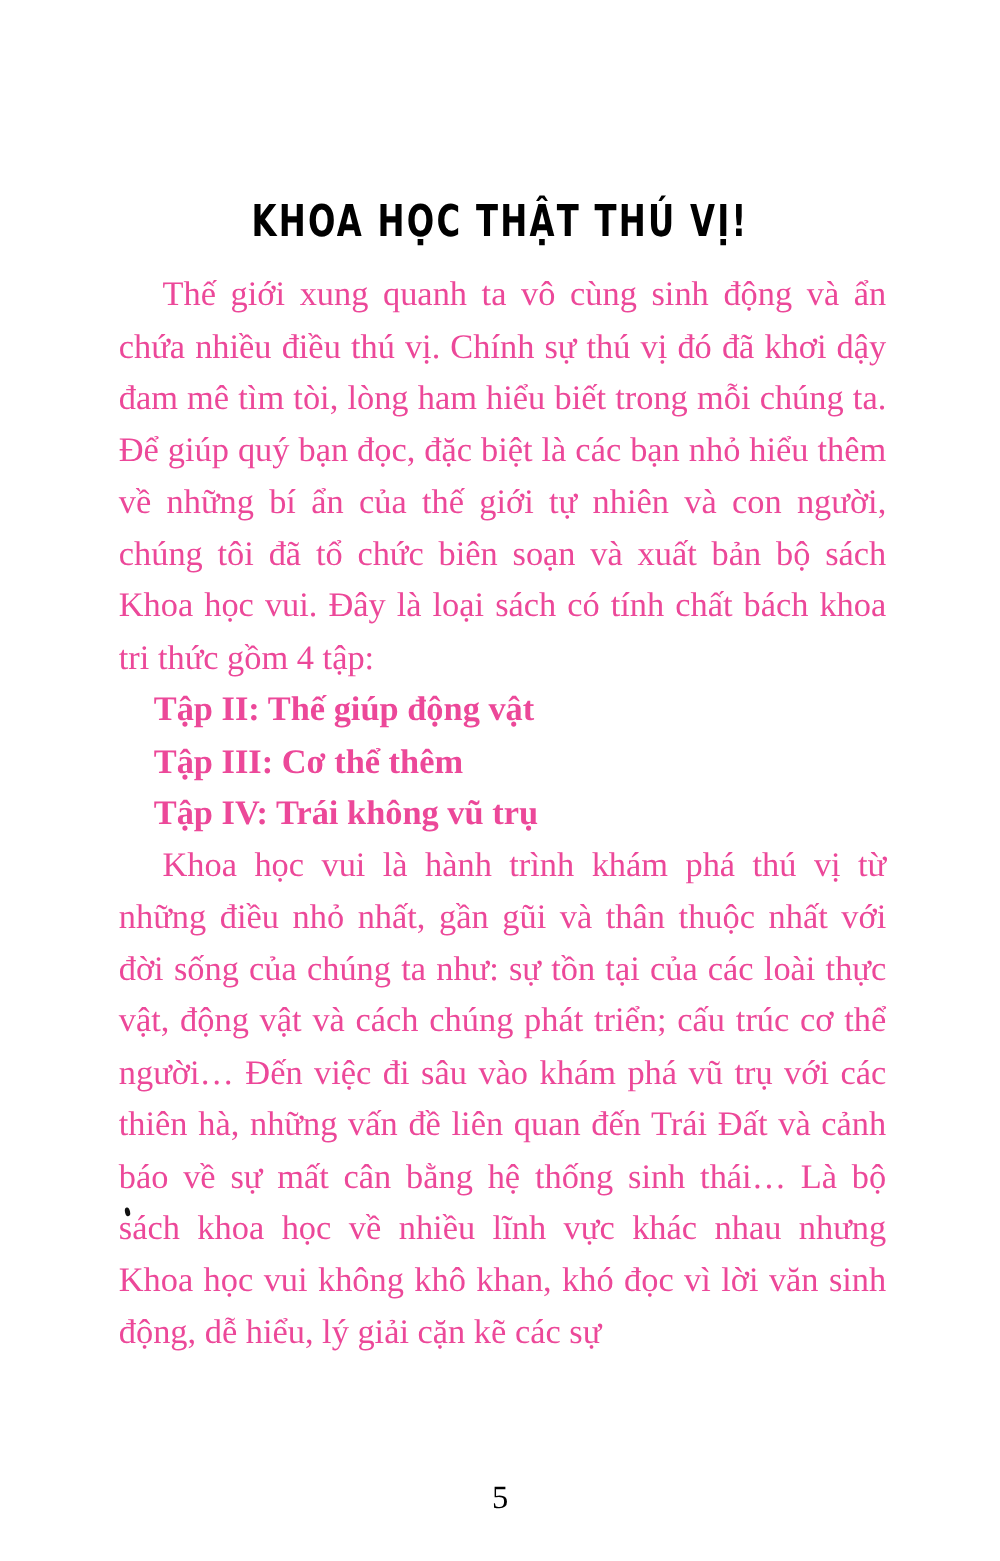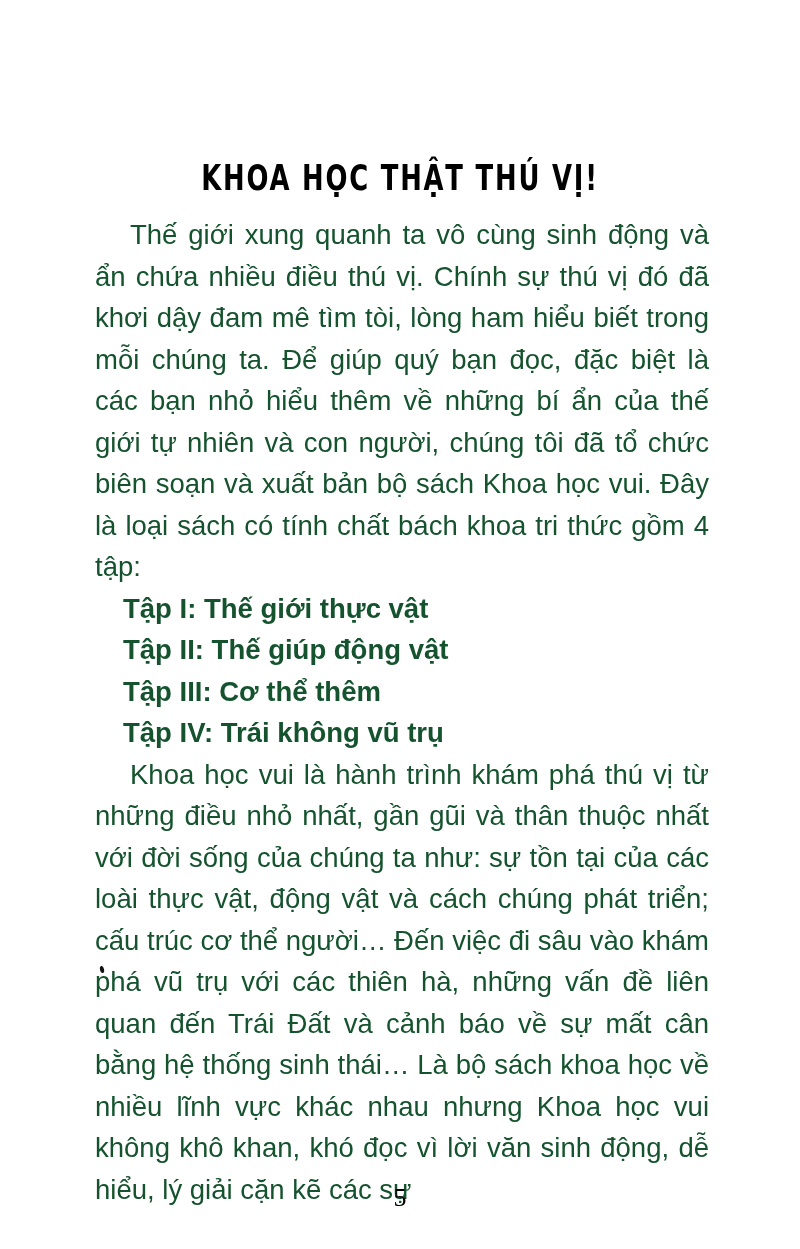--- a/index.html
+++ b/index.html
@@ -37,24 +37,24 @@
     transform-origin: 50% 50%;
     white-space: nowrap;
   }
 
   
   .text-body {
     position: absolute;
     top: 214px;
     left: 95px;
     width: 614px;
-    font-family: Liberation Sans, sans-serif;
+    font-family: Liberation Serif, serif;
     font-size: 27.5px;
     line-height: 41.5px;
-    color: #14532d;
+    color: #ec4899;
   }
 
   p.para {
     margin: 0;
     text-align: justify;
     text-justify: inter-word;
     text-indent: 35px;
     hyphens: none;
   }
 
@@ -107,21 +107,20 @@
 
 <div class="page">
 
   <h1 class="page-title">KHOA HỌC THẬT THÚ VỊ!</h1>
 
   <div class="text-body">
 
     <p class="para">Thế giới xung quanh ta vô cùng sinh động và ẩn chứa nhiều điều thú vị. Chính sự thú vị đó đã khơi dậy đam mê tìm tòi, lòng ham hiểu biết trong mỗi chúng ta. Để giúp quý bạn đọc, đặc biệt là các bạn nhỏ hiểu thêm về những bí ẩn của thế giới tự nhiên và con người, chúng tôi đã tổ chức biên soạn và xuất bản bộ sách Khoa học vui. Đây là loại sách có tính chất bách khoa tri thức gồm 4 tập:</p>
 
     <ul class="book-list">
-      <li>Tập I: Thế giới thực vật</li>
       <li>Tập II: Thế giúp động vật</li>
       <li>Tập III: Cơ thể thêm</li>
       <li>Tập IV: Trái không vũ trụ</li>
     </ul>
 
     <p class="para last-natural">Khoa học vui là hành trình khám phá thú vị từ những điều nhỏ nhất, gần gũi và thân thuộc nhất với đời sống của chúng ta như: sự tồn tại của các loài thực vật, động vật và cách chúng phát triển; cấu trúc cơ thể người… Đến việc đi sâu vào khám phá vũ trụ với các thiên hà, những vấn đề liên quan đến Trái Đất và cảnh báo về sự mất cân bằng hệ thống sinh thái… Là bộ sách khoa học về nhiều lĩnh vực khác nhau nhưng Khoa học vui không khô khan, khó đọc vì lời văn sinh động, dễ hiểu, lý giải cặn kẽ các sự</p>
 
   </div>
 
   <div class="ink-speck"></div>

